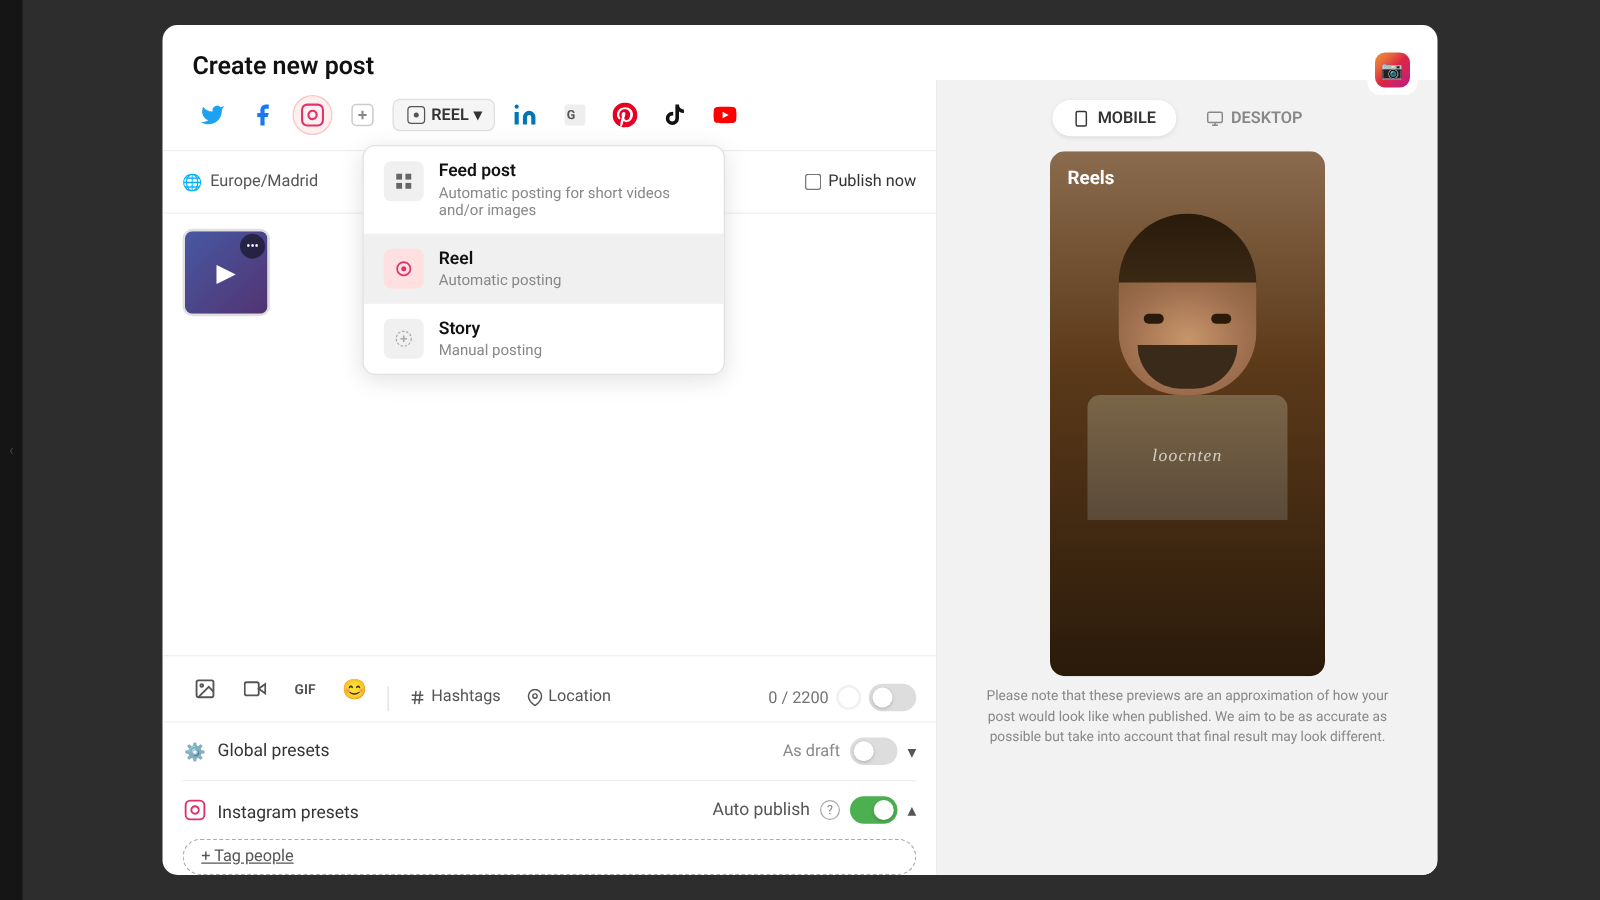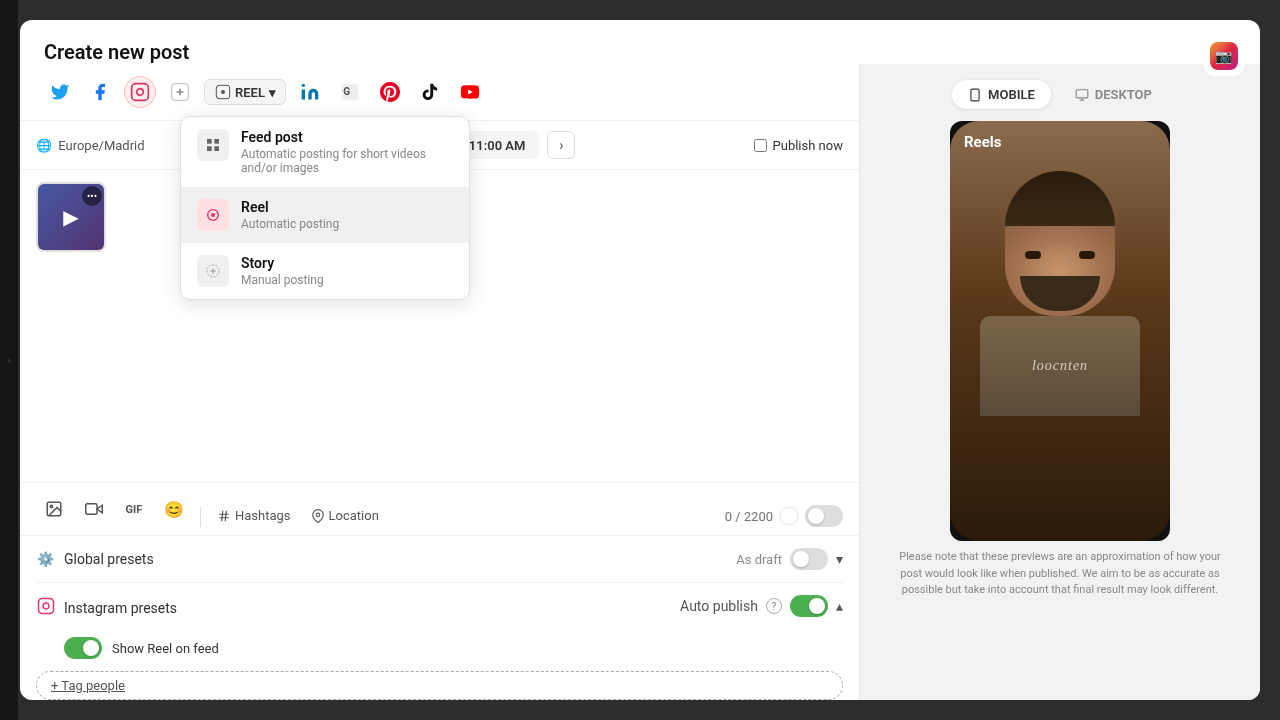--- a/index.html
+++ b/index.html
@@ -17,21 +17,21 @@
       position: fixed;
       inset: 0;
       background: rgba(0,0,0,0.5);
       display: flex;
       align-items: center;
       justify-content: center;
     }
     .modal {
       background: #fff;
       border-radius: 12px;
-      width: 1240px;
+      width: 1020px;
       height: 680px;
       display: flex;
       flex-direction: column;
       overflow: hidden;
       position: relative;
     }
     .modal-header {
       padding: 20px 24px 0;
       font-size: 20px;
       font-weight: 600;
@@ -454,21 +454,20 @@
     }
     .reel-face-bg {
       width: 100%;
       height: 100%;
       background: linear-gradient(180deg, #8B6B4E 0%, #5C3A1A 40%, #2a1a0a 100%);
       display: flex;
       flex-direction: column;
       align-items: center;
       justify-content: flex-start;
       padding-top: 40px;
-      border-radius: 29px;
     }
     .user-bar {
       position: absolute;
       bottom: 12px;
       left: 12px;
       display: flex;
       align-items: center;
       gap: 8px;
       z-index: 2;
     }
@@ -804,26 +803,20 @@
             <div class="auto-publish-controls">
               <span>Auto publish</span>
               <div class="help-icon">?</div>
               <div class="toggle-switch on">
                 <div class="toggle-knob"></div>
               </div>
               <span class="chevron-btn">▴</span>
             </div>
           </div>
 
-          <div class="instagram-sub">
-            <div class="toggle-switch on">
-              <div class="toggle-knob"></div>
-            </div>
-            <span class="show-reel-label">Show Reel on feed</span>
-          </div>
         </div>
 
         <div class="tag-people-btn">
           <span>+ Tag people</span>
         </div>
 
       </div>
 
       <div class="right-panel">
 

